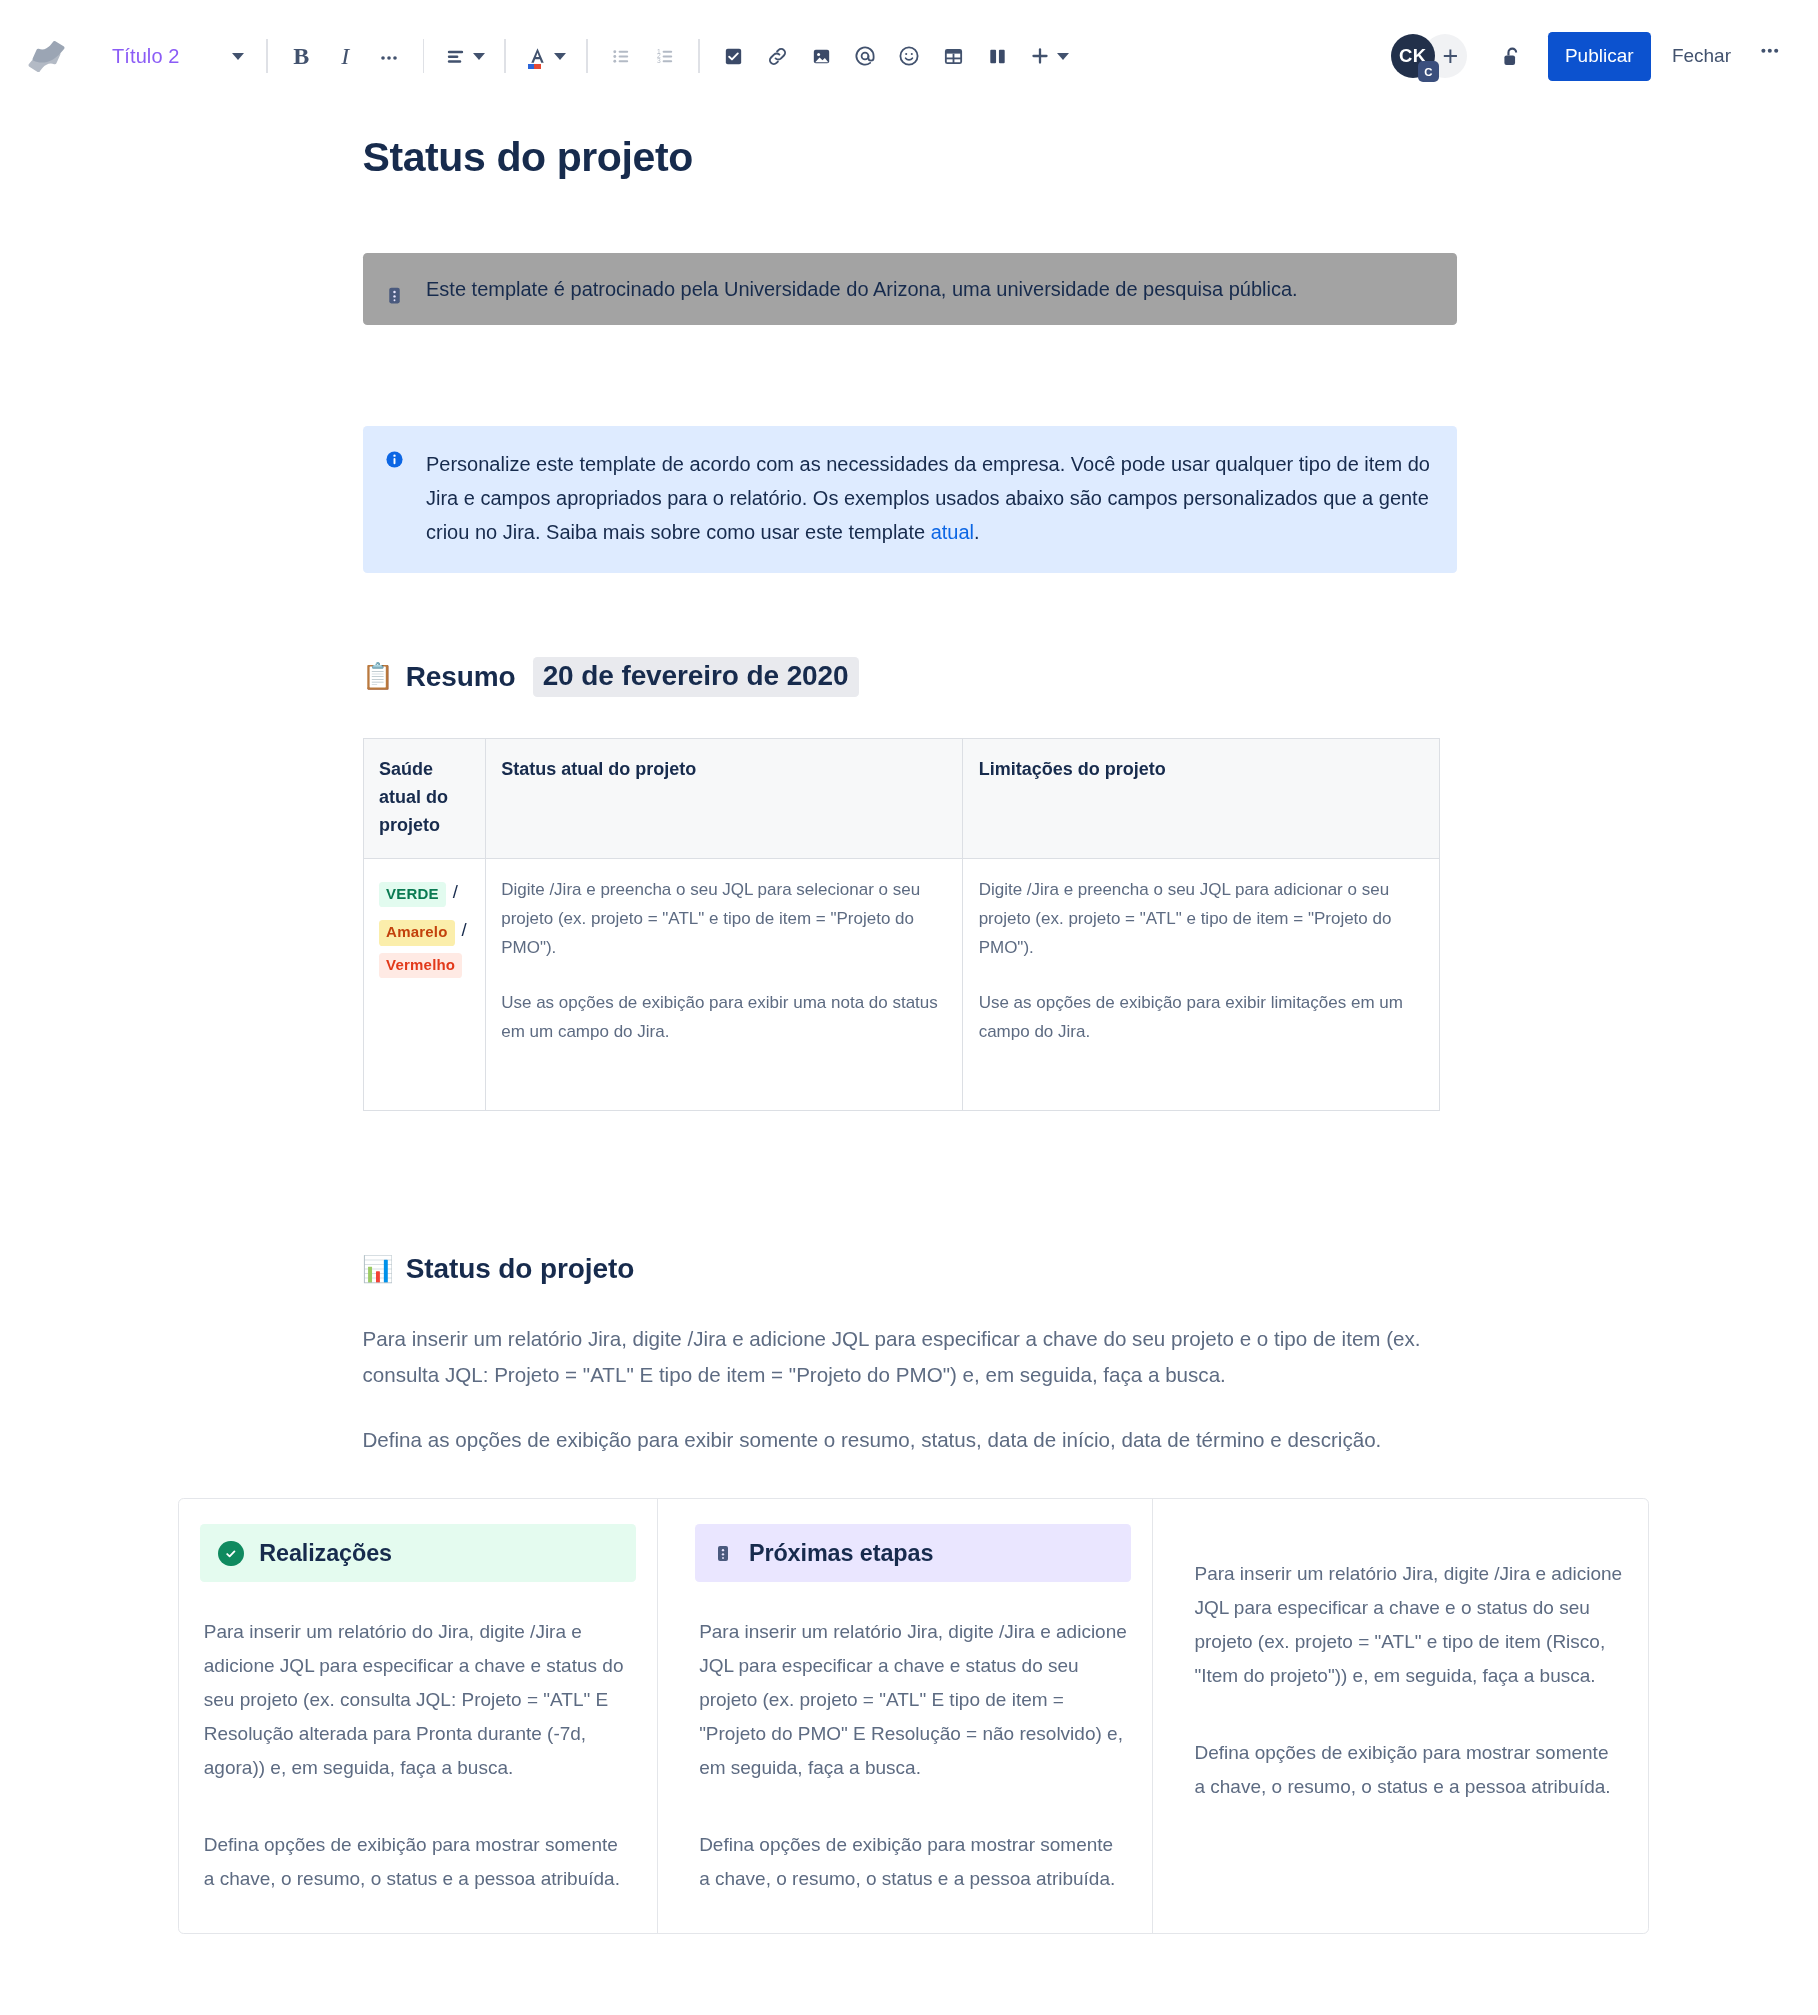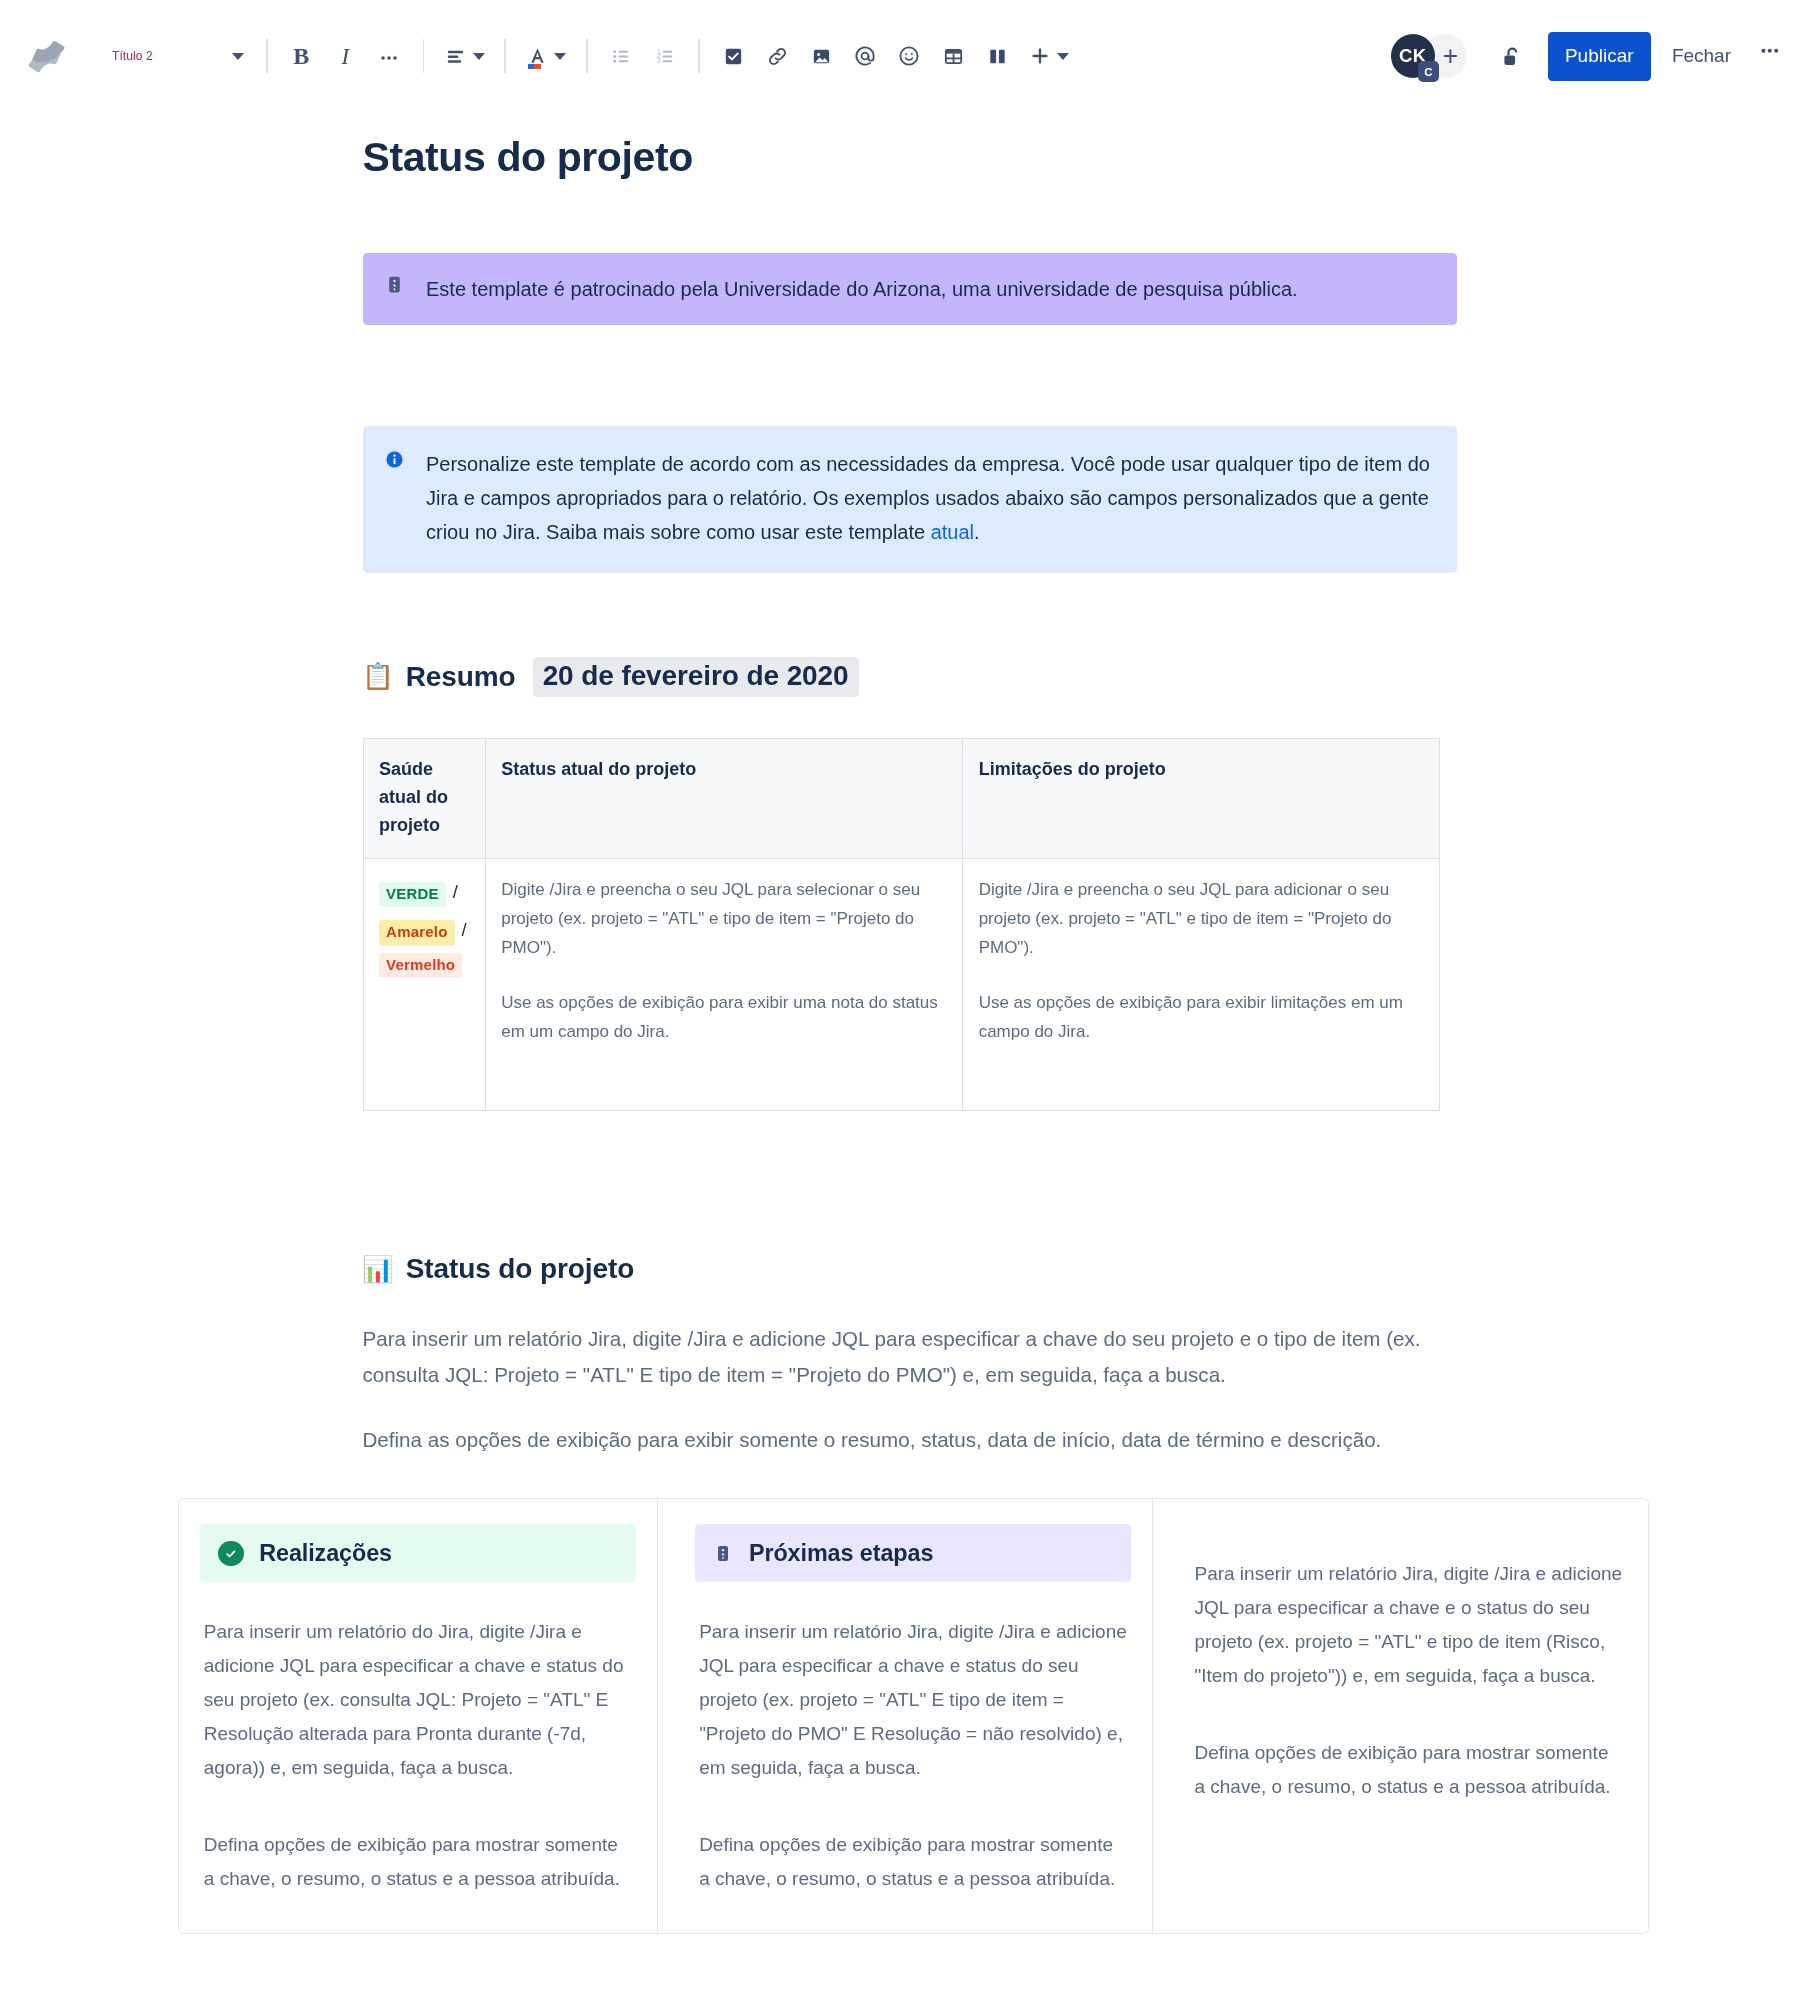--- a/index.html
+++ b/index.html
@@ -55,22 +55,22 @@
     display: flex;
     align-items: center;
     justify-content: space-between;
     width: 153px;
     height: 44px;
     padding: 0 11.4px 0 10px;
     border-radius: 4.3px;
     cursor: pointer;
   }
   .tb-style-label {
-    font-size: 12px;
-    color: #be185d;
+    font-size: 20px;
+    color: #8b5cf6;
     letter-spacing: 0.1px;
   }
   .chev {
     width: 0; height: 0;
     border-left: 6.4px solid transparent;
     border-right: 6.4px solid transparent;
     border-top: 7px solid #42526e;
   }
   .tb-bold { font-size: 24px; font-weight: 700; font-family: "Liberation Serif", serif; }
   .tb-ital { font-size: 24px; font-style: italic; font-family: "Liberation Serif", serif; }
@@ -175,21 +175,21 @@
   }
 
   
   .panel {
     display: flex;
     align-items: flex-start;
     gap: 18.5px;
     border-radius: 4.3px;
     padding: 18.5px 21px;
   }
-  .panel-note { background: #c4b5fd; margin-top: 71px; }
+  .panel-note { background: #a3a3a3; margin-top: 71px; align-items: flex-end; }
   .panel-info { background: #deebff; margin-top: 101px; padding: 21px 21px 23px 21px; }
   .panel-icon { flex: 0 0 auto; width: 24px; padding-top: 2.8px; }
   .panel-text {
     font-size: 20px;
     line-height: 1.72;
     color: #172b4d;
   }
   .panel-link { color: #0c66e4; text-decoration: none; cursor: pointer; }
 
   

